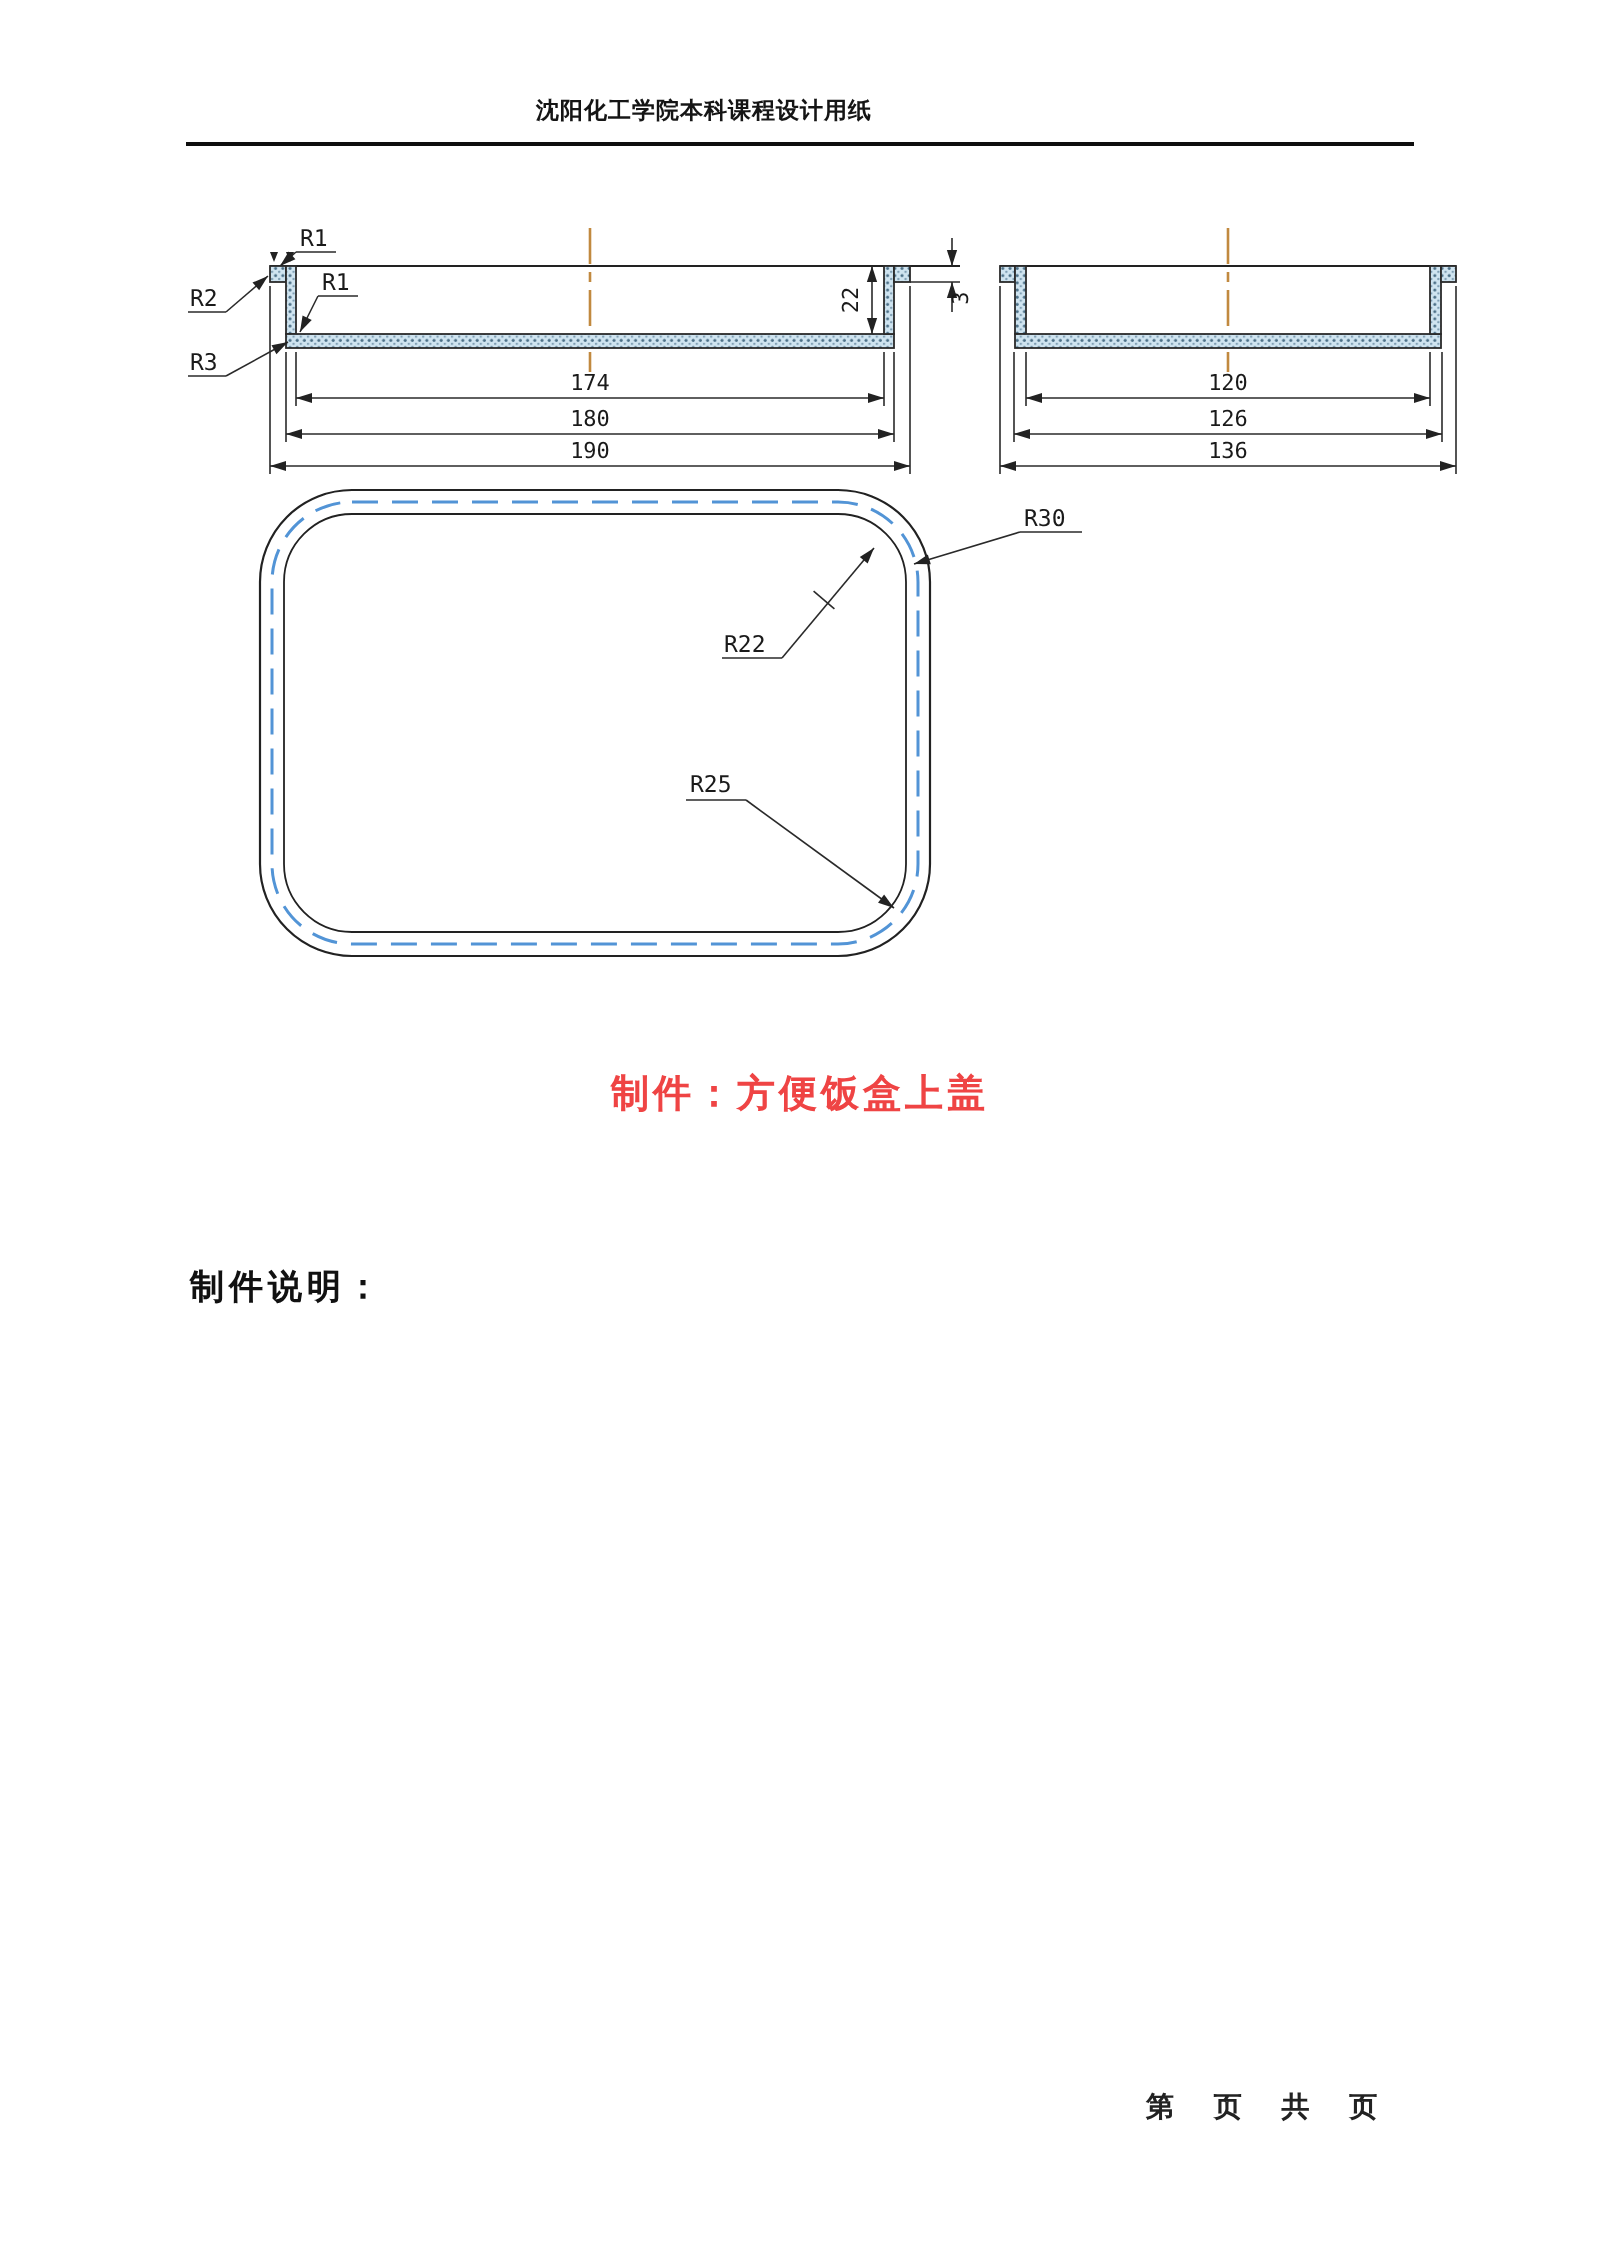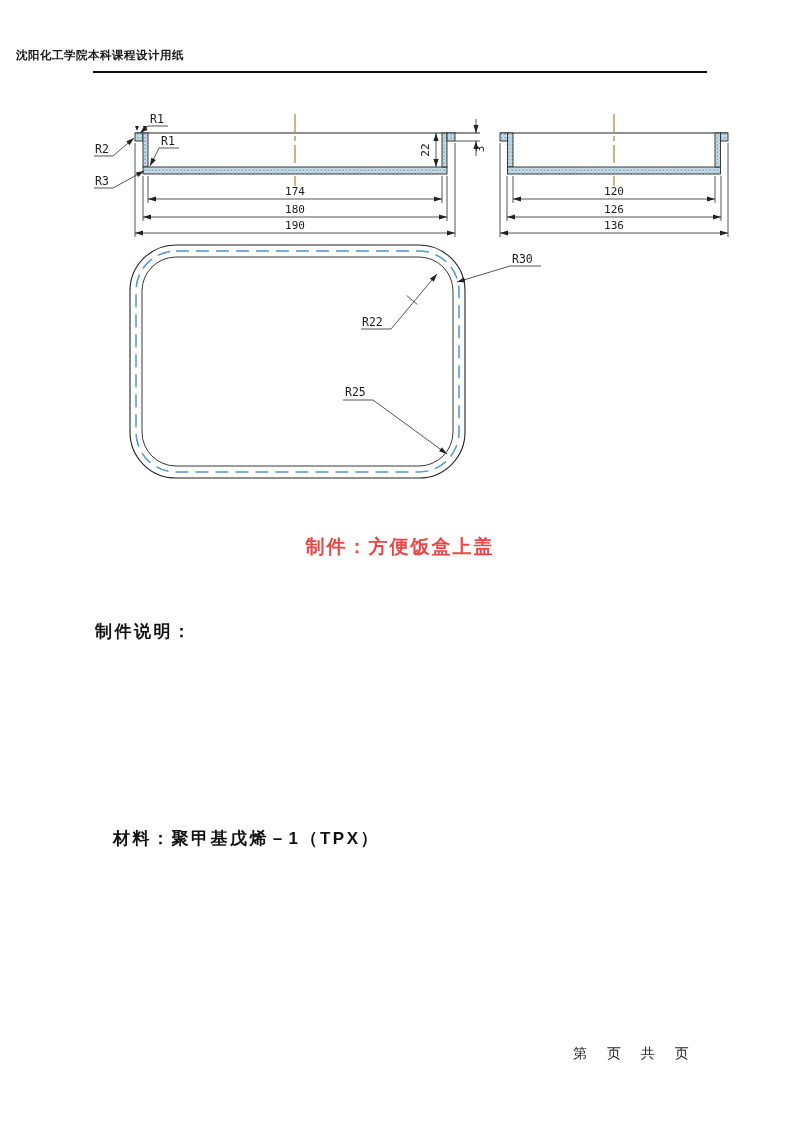--- a/index.html
+++ b/index.html
@@ -7,48 +7,48 @@
     position:relative;
     width:800px;height:1132px;
     background:#ffffff;
     margin:0 auto;
     font-family:"Liberation Sans",sans-serif;
     color:#1a1a1a;
     overflow:hidden;
   }
   .header-title{
     position:absolute;left:0;top:48px;width:704px;
+    text-align:center;
     font-size:11.5px;font-weight:600;letter-spacing:0.5px;
     color:#151515;
-    margin-left:16px;
   }
   .header-rule{
     position:absolute;left:93px;top:71px;width:614px;height:2px;
     background:#0e0e0e;
   }
   .drawing-svg{position:absolute;left:0;top:0;}
   .caption{
     position:absolute;left:0;top:534px;width:800px;
     text-align:center;
     font-size:19px;font-weight:bold;letter-spacing:2px;
     color:#ef4444;
   }
   .note{
     position:absolute;
     font-size:17px;font-weight:bold;letter-spacing:2.5px;
-    color:#111;white-space:nowrap;
+    color:#111;white-space:nowrap;margin-top:12px;
   }
   .note-heading{left:95px;top:620px;}
   .note-usage{left:113px;top:660px;}
   .note-requirement{left:113px;top:745px;}
   .note-material{left:113px;top:827px;}
   .note-shrinkage{left:113px;top:912px;}
   .footer-pager{
     position:absolute;left:573px;top:1045px;
-    font-size:14px;font-weight:400;letter-spacing:8px;
+    font-size:14px;font-weight:700;letter-spacing:8px;
     color:#222;white-space:pre;
   }
   
   .oline{stroke:#222;stroke-width:1.1;fill:none;}
   .tline{stroke:#2a2a2a;stroke-width:0.8;fill:none;}
   .hatch{fill:url(#dotHatch);stroke:#2a2a2a;stroke-width:0.9;}
   .cline{stroke:#c1893f;stroke-width:1.3;fill:none;stroke-dasharray:18 4 5 4;}
   .phantom{stroke:#5294d6;stroke-width:1.5;fill:none;stroke-dasharray:13 7;}
   .dimtxt{font-family:"DejaVu Sans Mono",monospace;font-size:11px;fill:#1a1a1a;}
   .rtxt{font-family:"DejaVu Sans Mono",monospace;font-size:11.5px;fill:#1a1a1a;}
@@ -198,17 +198,16 @@
         <text class="rtxt" x="345" y="396">R25</text>
         <line class="tline" x1="343" y1="400" x2="373" y2="400"></line>
         <line class="tline" x1="373" y1="400" x2="447" y2="454" marker-end="url(#mA)"></line>
       </g>
     </g>
   </svg>
 
   <div class="caption">制件：方便饭盒上盖</div>
 
   <div class="note note-heading">制件说明：</div>
-  <div class="note note-material">材料：聚甲基戊烯－1（TPX）</div>
 
   <div class="footer-pager">第 页 共 页</div>
 
 </div>
 
 </body></html>

